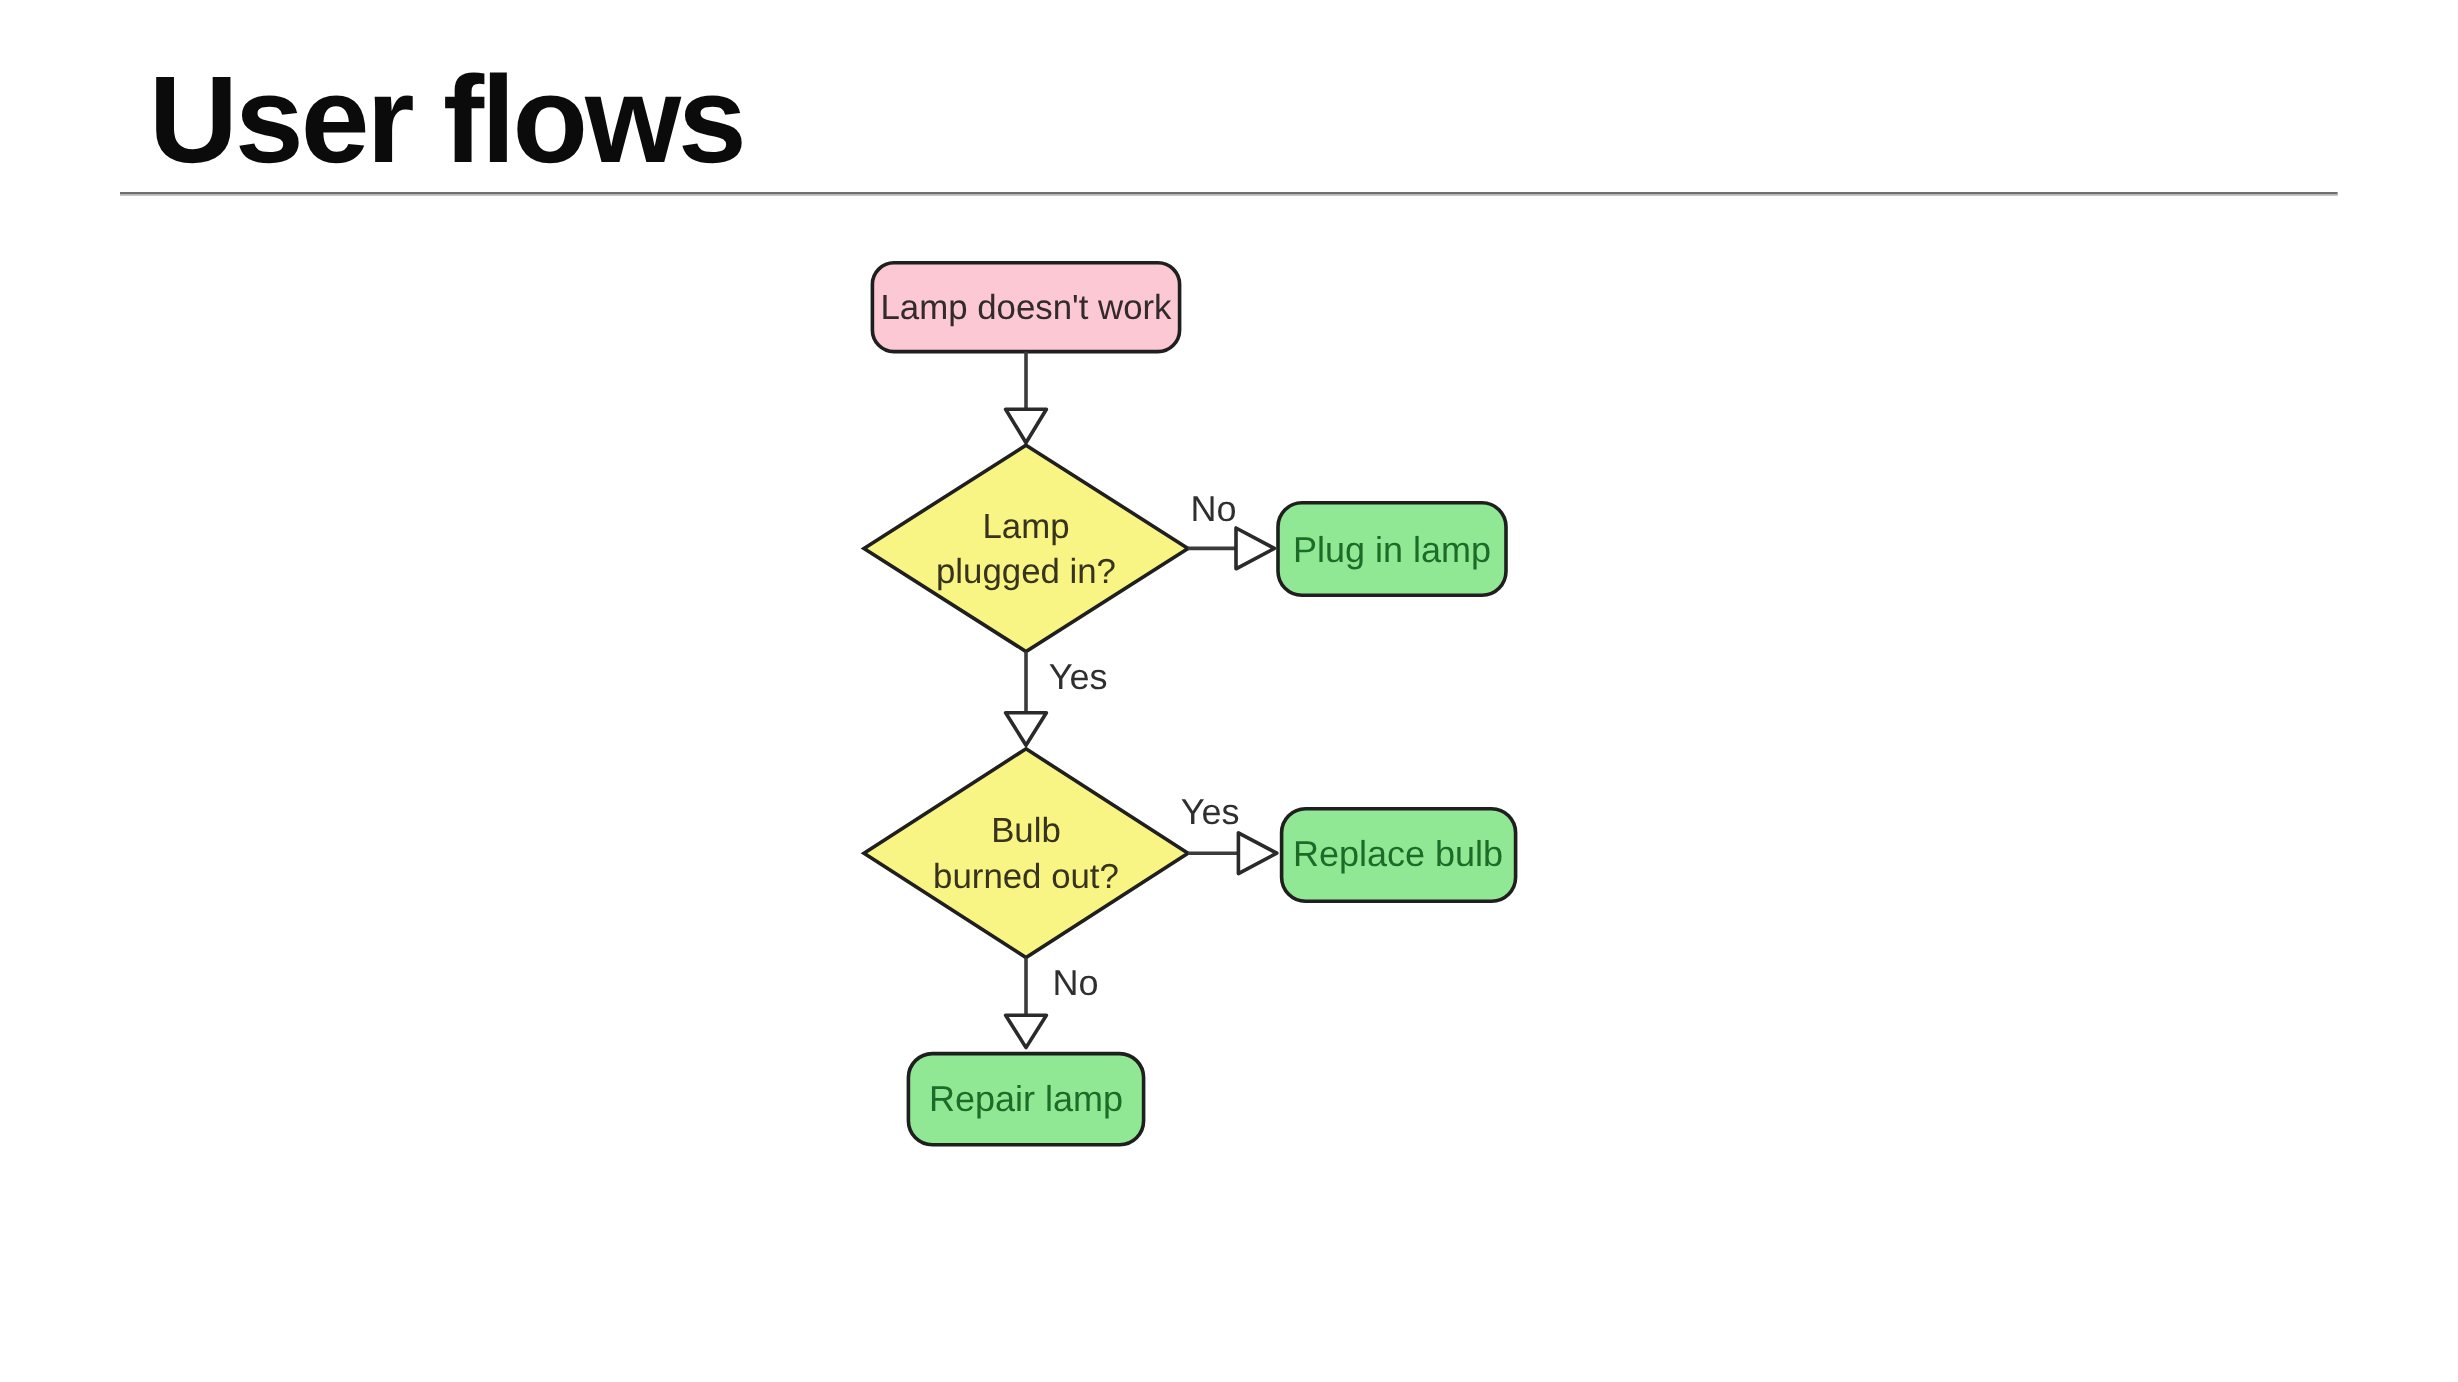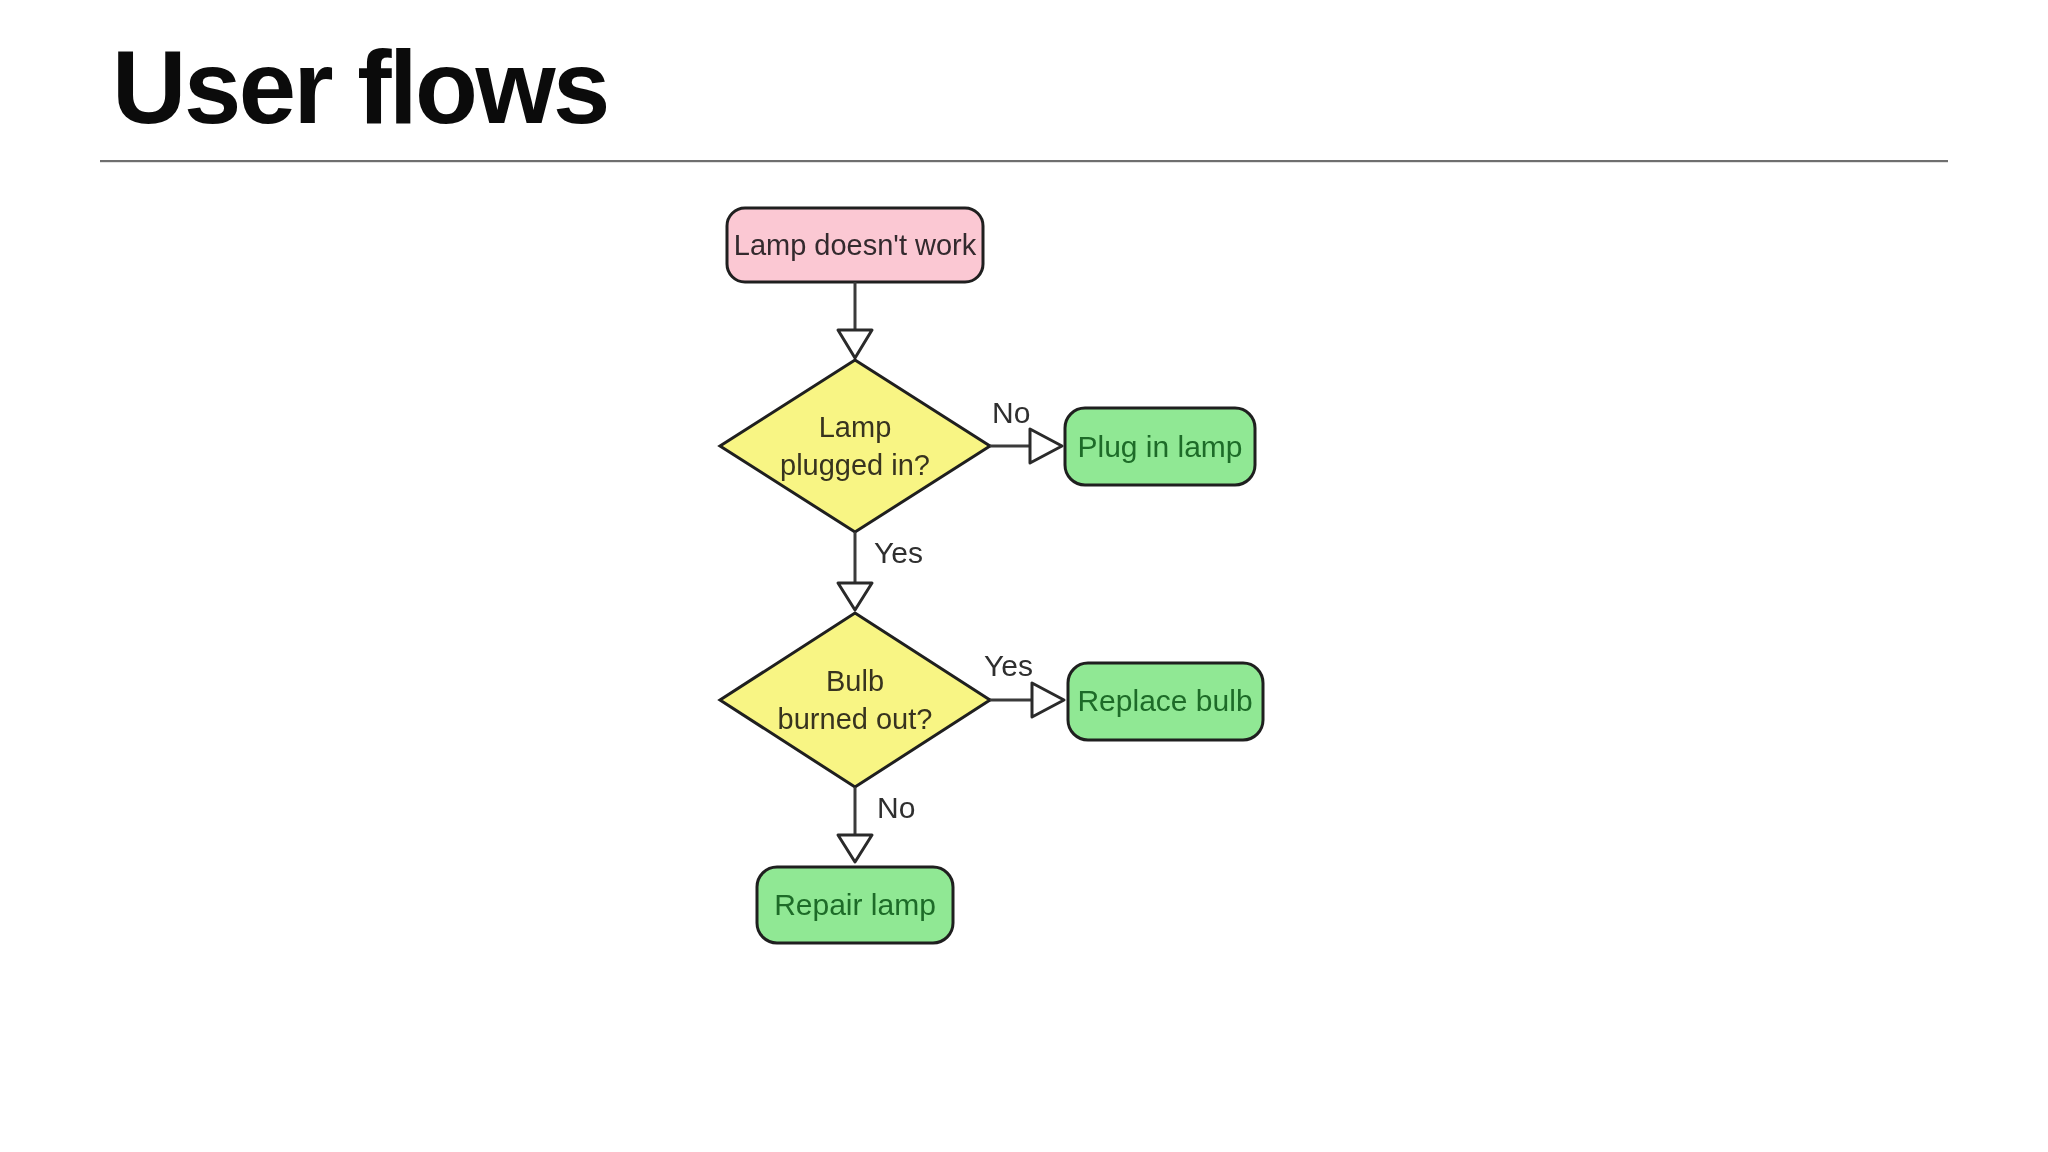--- a/index.html
+++ b/index.html
@@ -10,21 +10,21 @@
     background: #ffffff;
     overflow: hidden;
     font-family: "Liberation Sans", "DejaVu Sans", sans-serif;
   }
   .page { position: relative; width: 2048px; height: 1152px; background: #ffffff; }
 
   .page-title {
     position: absolute;
     left: 112px;
     top: 36px;
-    margin: 0;
+    margin: 12px;
     font-size: 103px;
     font-weight: bold;
     letter-spacing: -2.5px;
     line-height: 1;
     color: #0b0b0b;
     white-space: nowrap;
   }
 
   .title-divider {
     position: absolute;
@@ -32,21 +32,21 @@
     top: 160px;
     width: 1848px;
     height: 2px;
     background: #6f6f6f;
     border-bottom: 1px solid #e2e2e2;
   }
 
   .flowchart-wrap {
     position: absolute;
     left: 690px;
-    top: 185px;
+    top: 196px;
     width: 700px;
     height: 790px;
   }
 
   svg { display: block; }
 
   .shape { stroke: #1f1f1f; stroke-width: 3px; }
   .connector { stroke: #3b3b3b; stroke-width: 3px; fill: none; }
   .arrowhead { fill: #ffffff; stroke: #2a2a2a; stroke-width: 3px; stroke-linejoin: round; }
   .node-text-pink { font-size: 29px; fill: #332a2e; }

